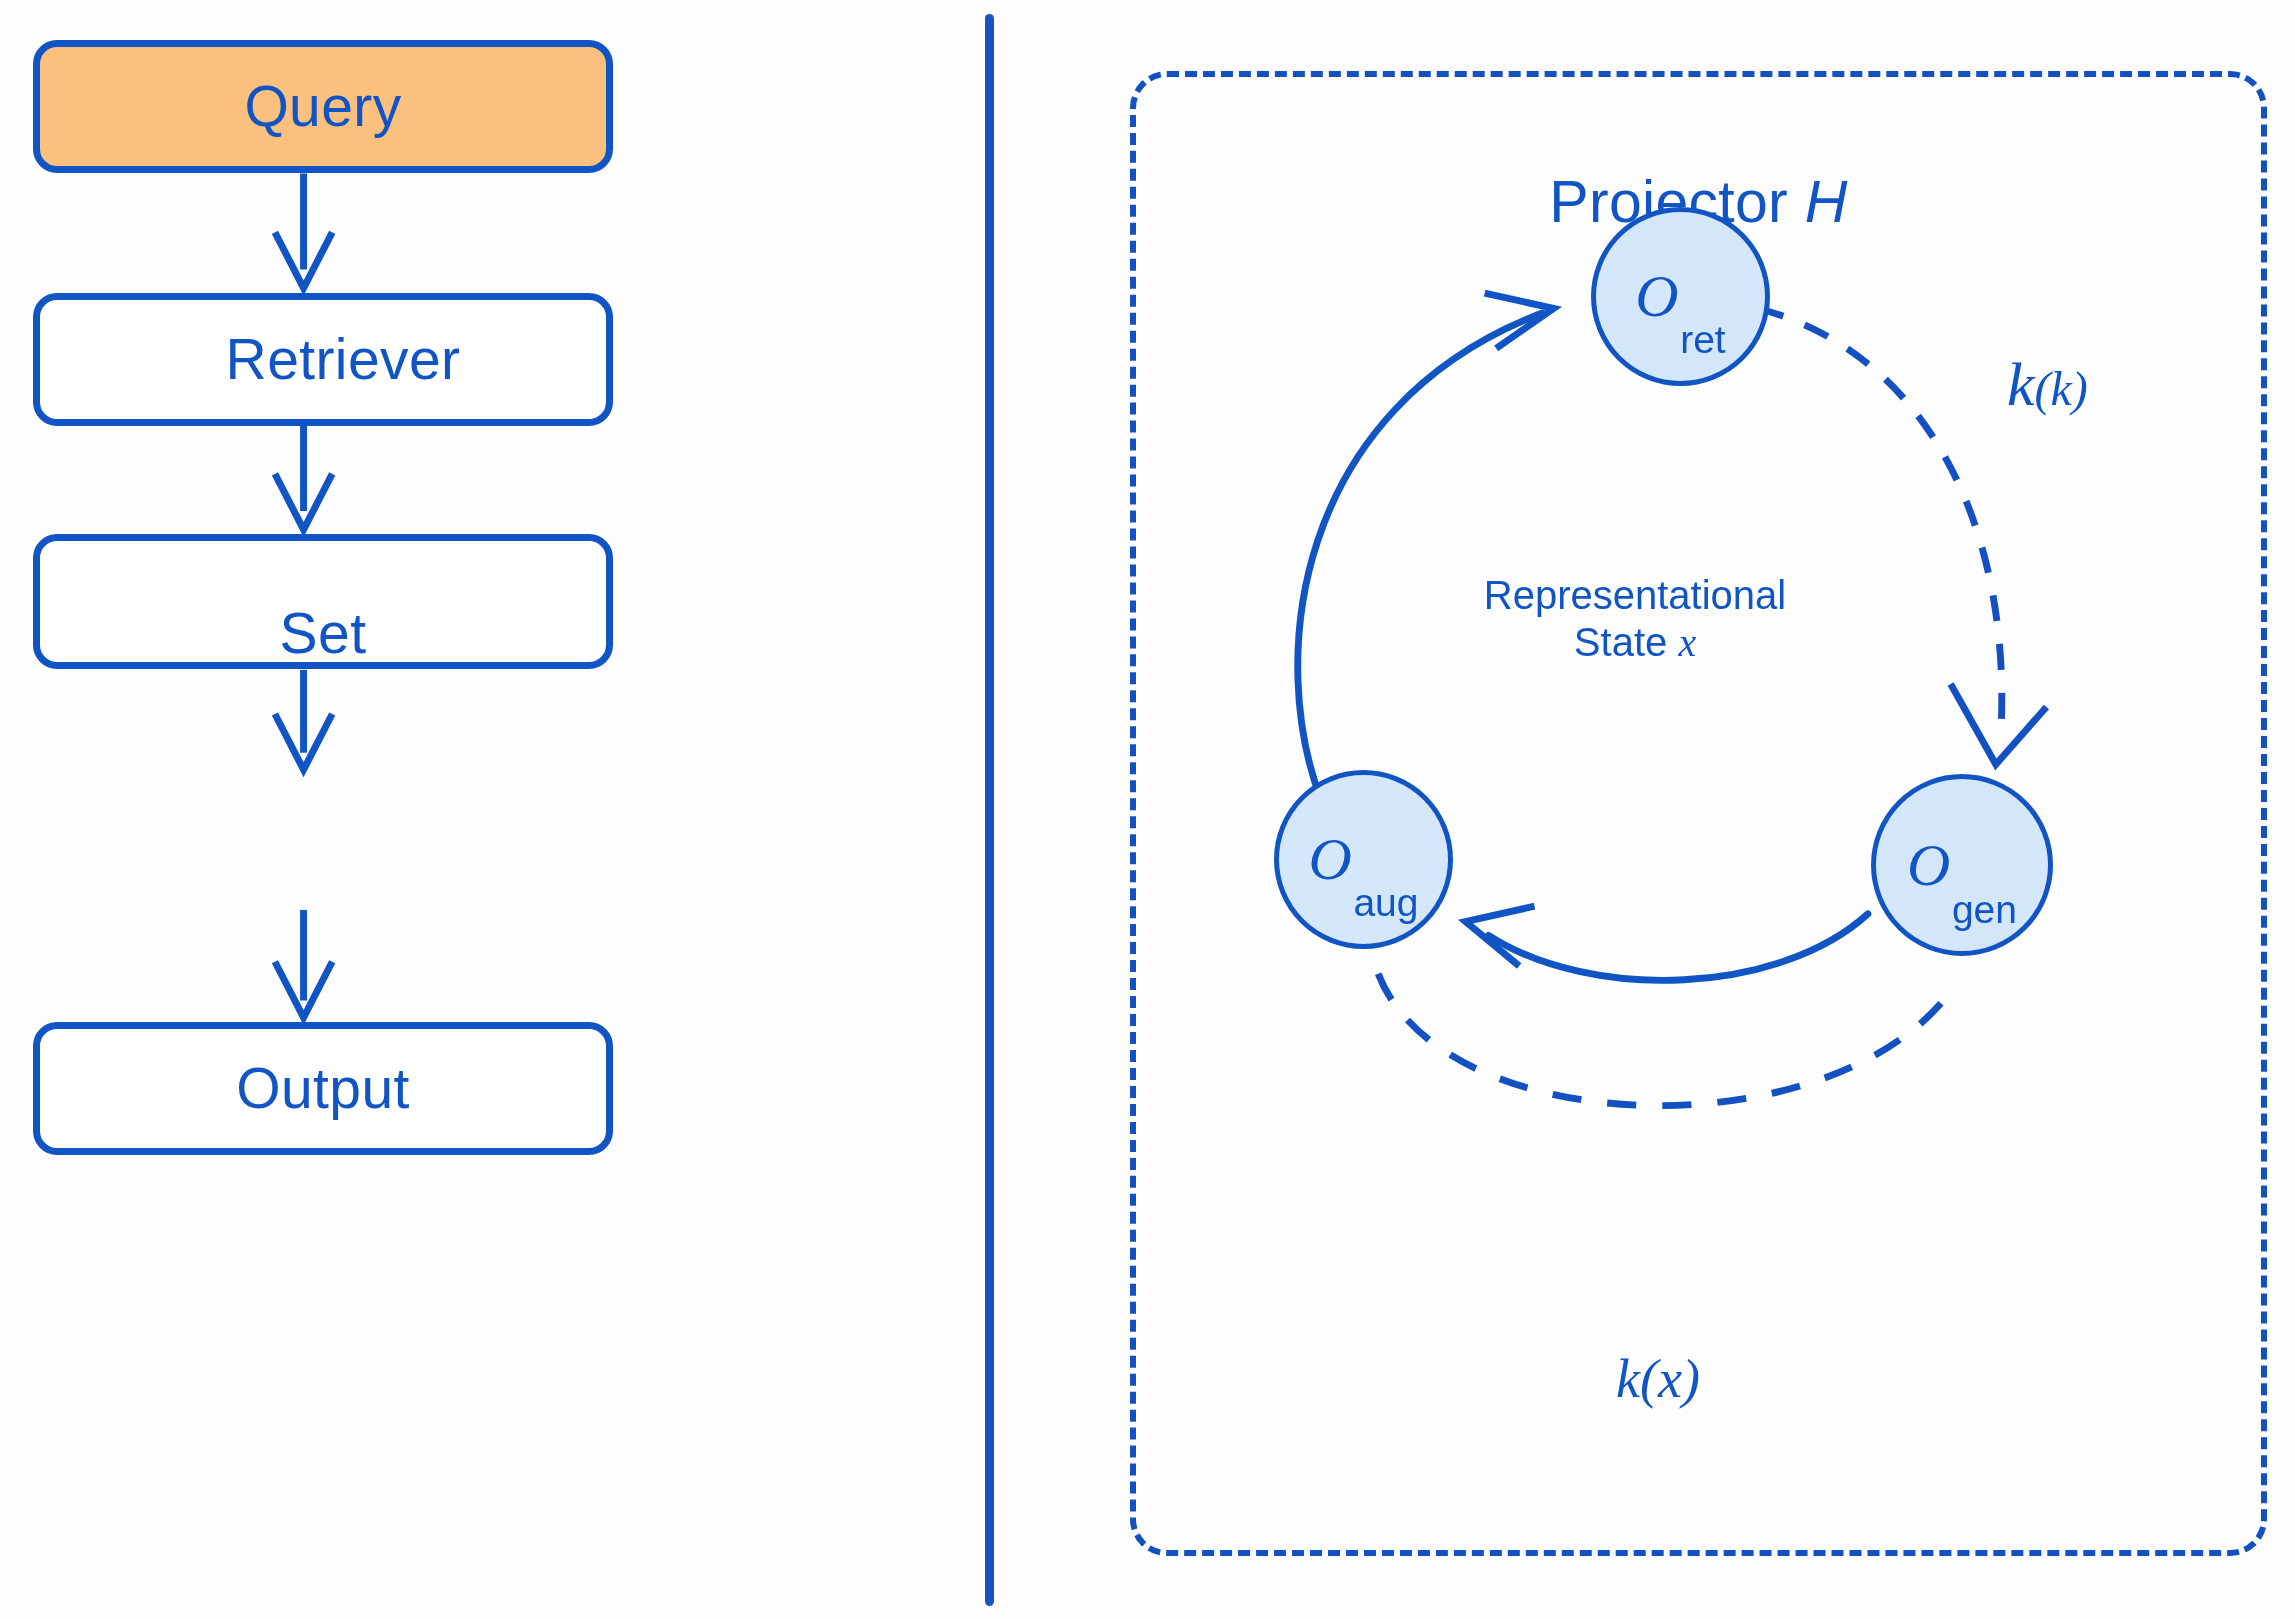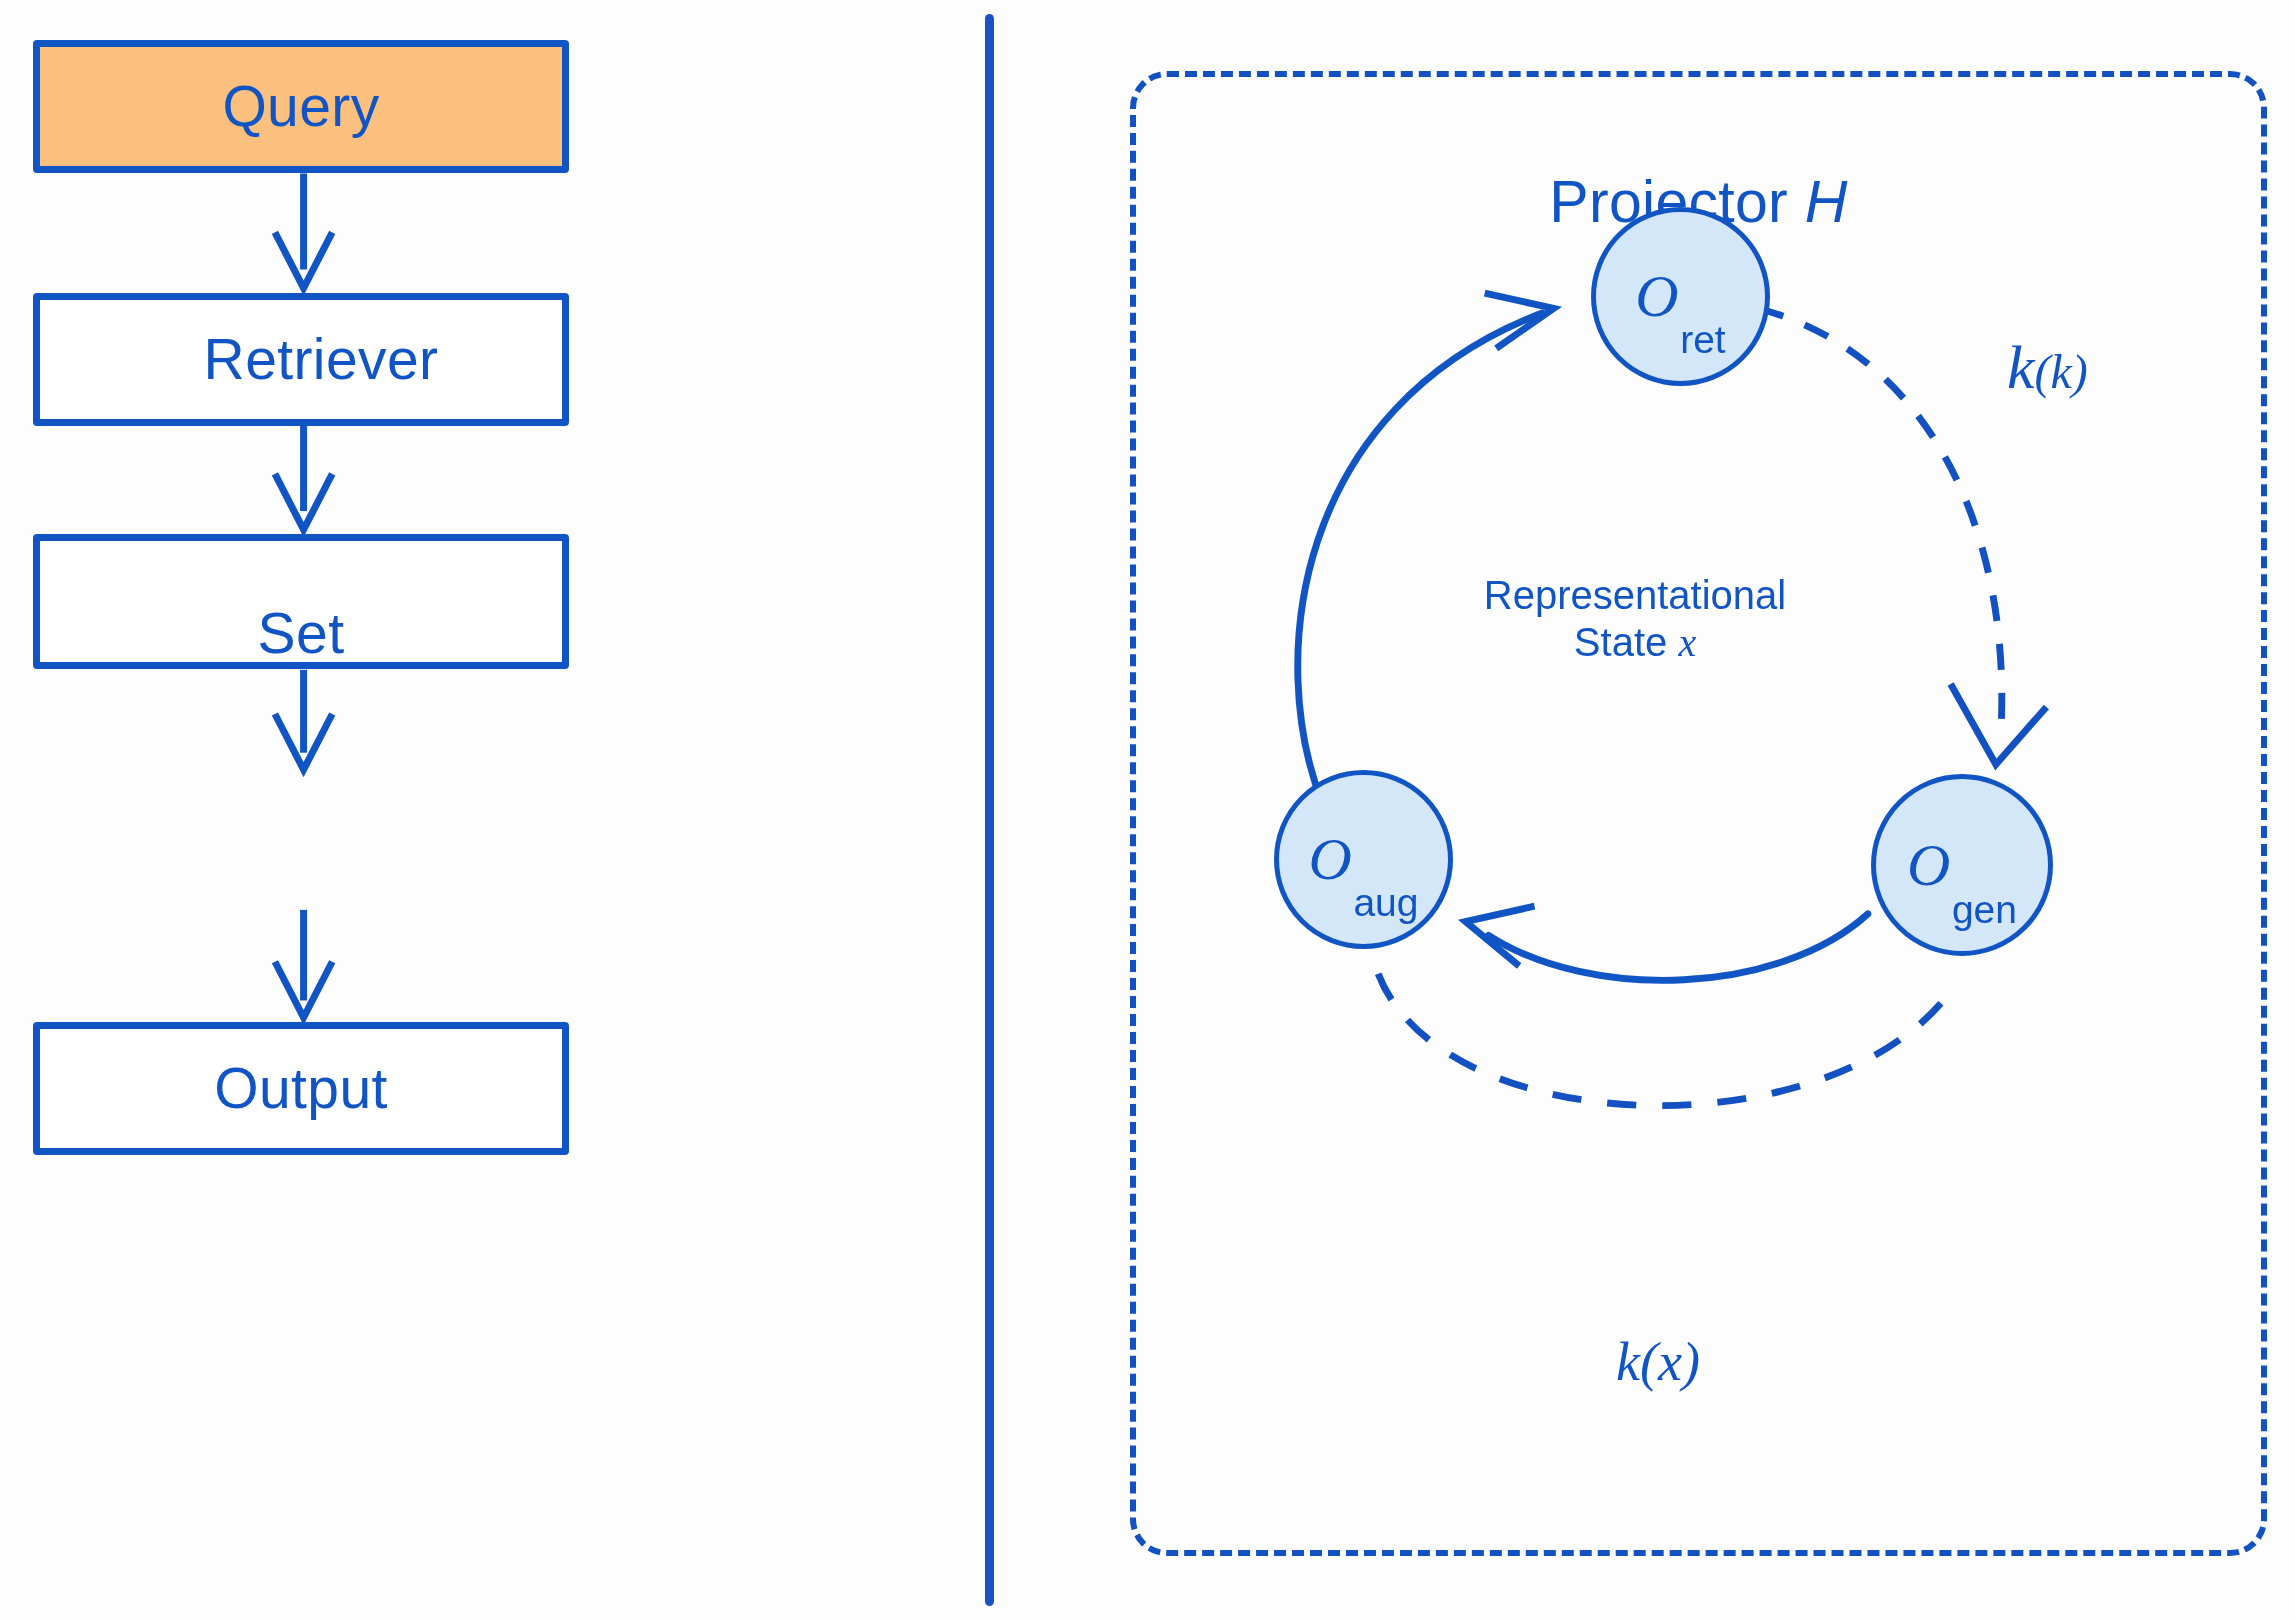--- a/index.html
+++ b/index.html
@@ -22,24 +22,24 @@
   .pipeline {
     position: absolute;
     left: 0;
     top: 0;
     width: 968px;
     height: 1620px;
   }
   .flow-box {
     position: absolute;
     left: 33px;
-    width: 536px;
+    width: 580px;
     box-sizing: border-box;
     border: 7px solid #1155c4;
-    border-radius: 4px;
+    border-radius: 24px;
     background: #ffffff;
     display: flex;
     align-items: center;
     justify-content: center;
     text-align: center;
     color: #1155c4;
     font-size: 57px;
     line-height: 1.12;
     letter-spacing: 0.4px;
   }
@@ -128,20 +128,21 @@
     font-style: italic;
     font-family: "Liberation Serif", serif;
   }
 
   .edge-label {
     position: absolute;
     color: #1155c4;
     font-family: "Liberation Serif", serif;
     font-style: italic;
     white-space: nowrap;
+    margin-top: 17px;
   }
   .edge-label .big { font-size: 62px; }
   .edge-label .small { font-size: 48px; }
   .lbl-kk { left: 871px; top: 255px; }
   .lbl-kx { left: 480px; top: 1254px; font-size: 54px; }
 
   svg.overlay {
     position: absolute;
     left: 0; top: 0;
     width: 100%; height: 100%;

